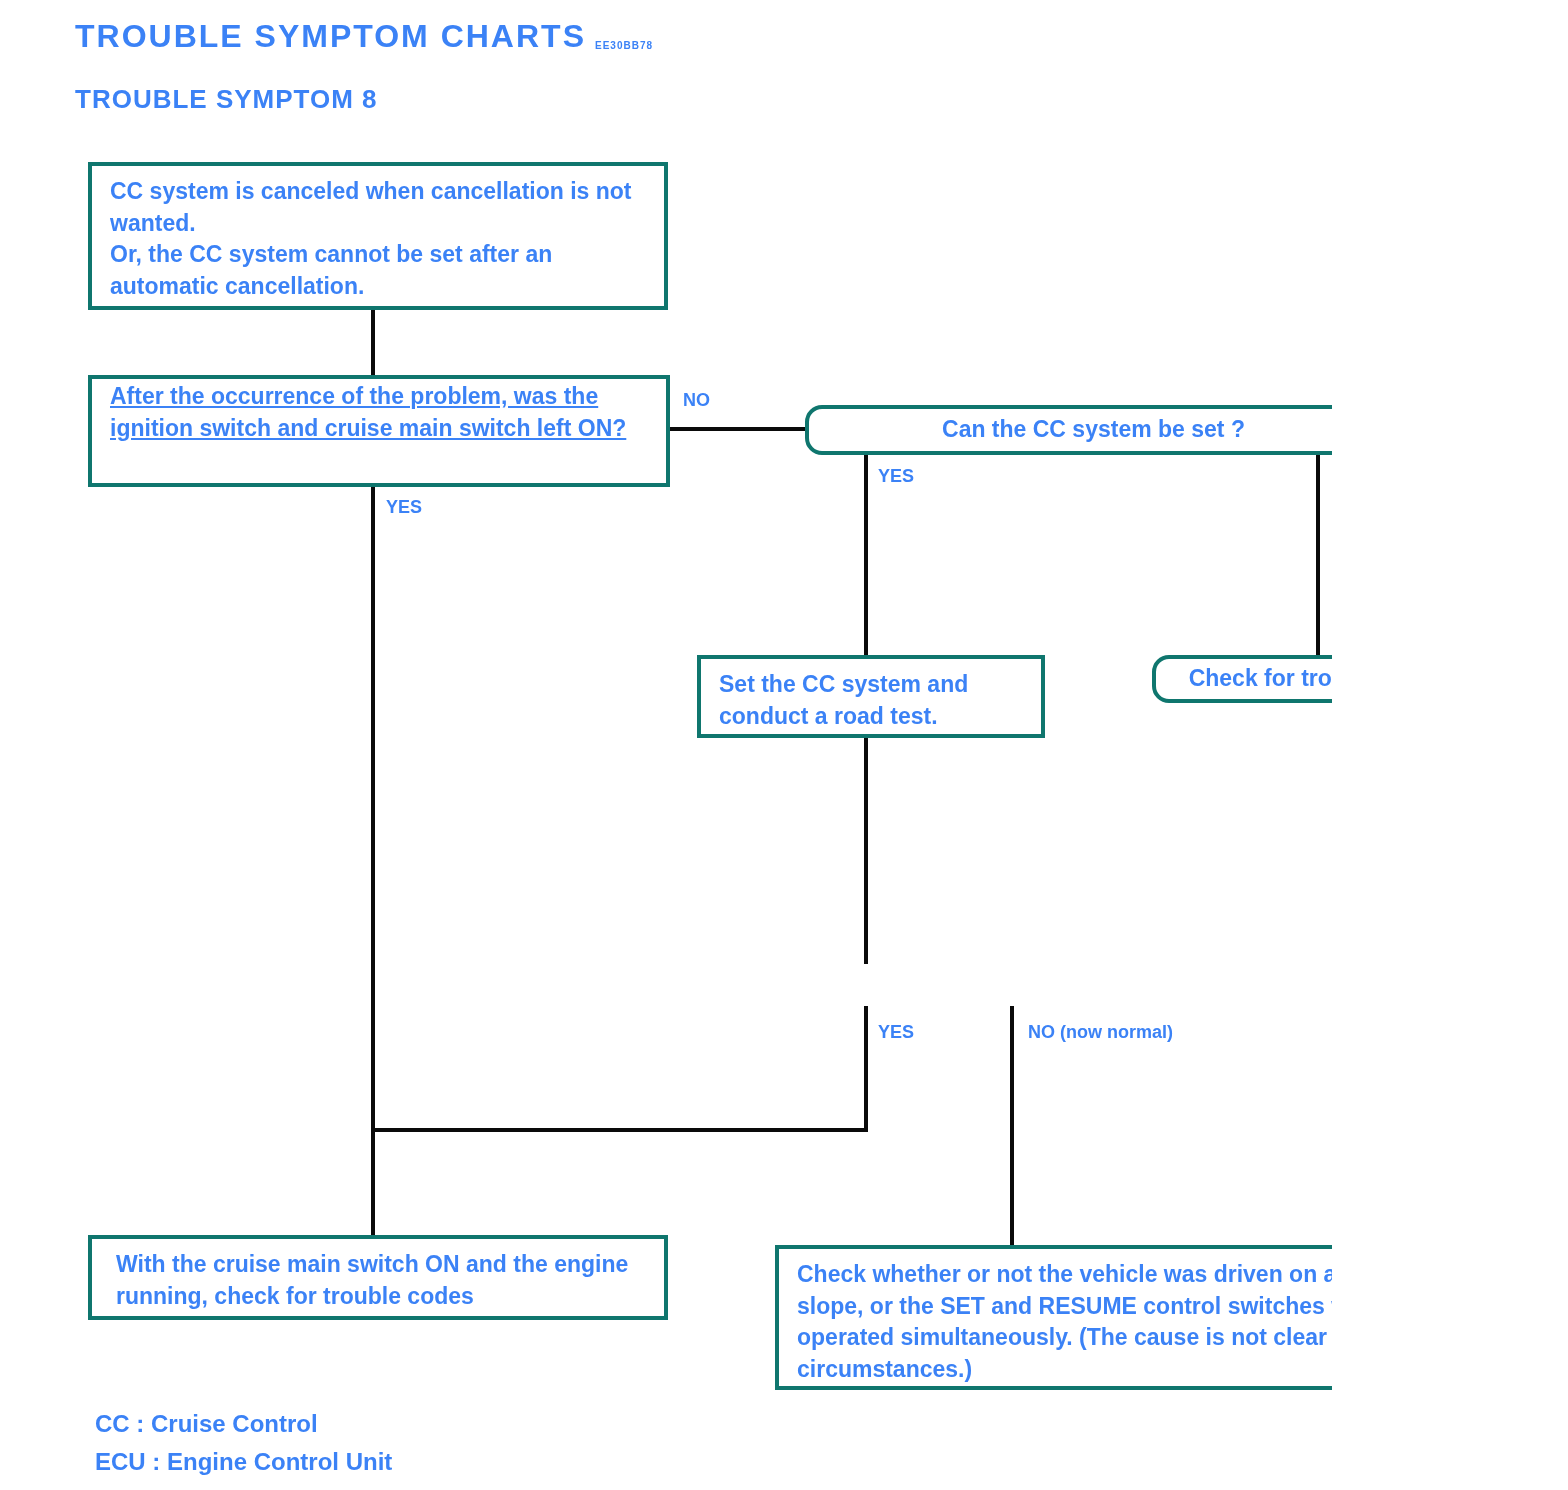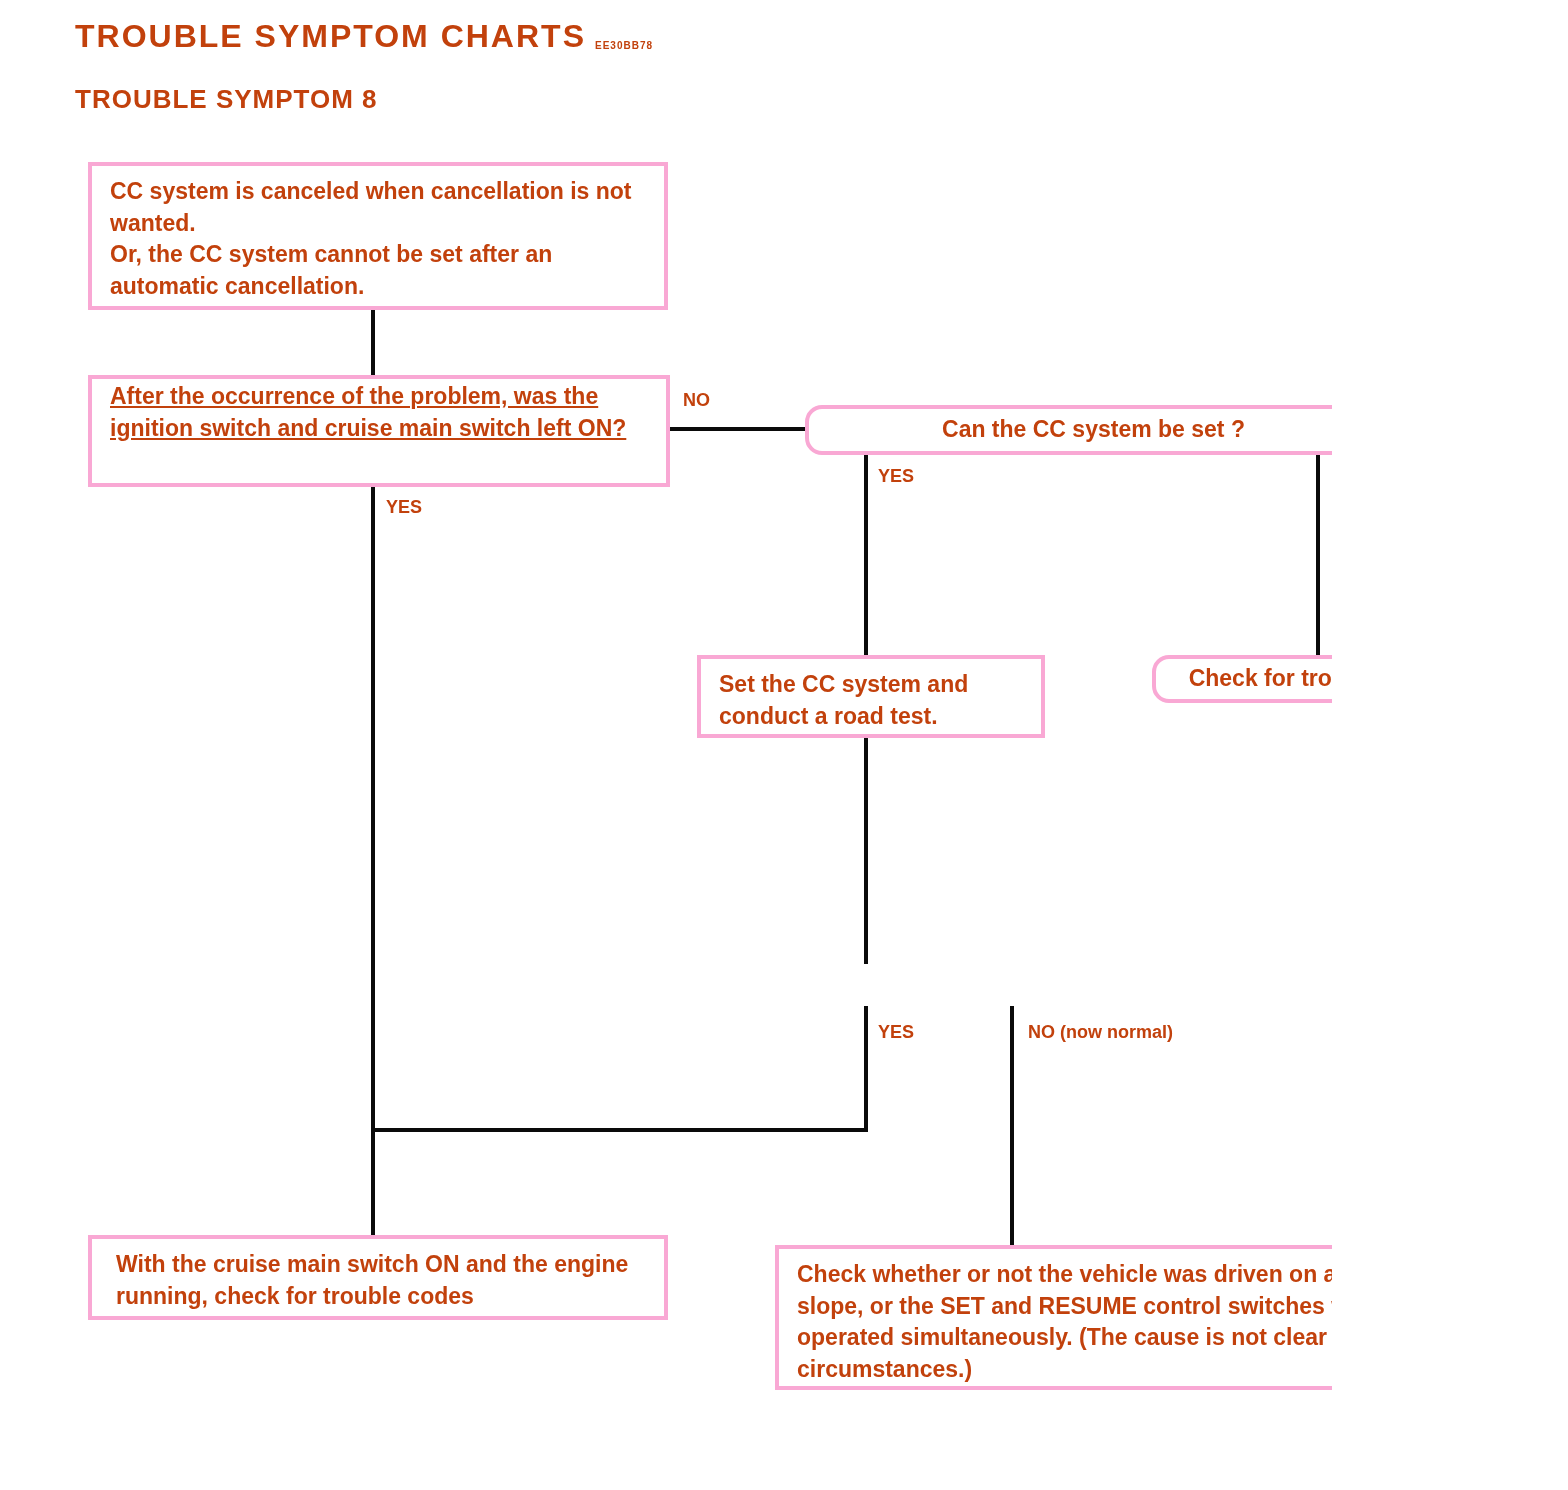--- a/index.html
+++ b/index.html
@@ -1,41 +1,41 @@
 <!DOCTYPE html>
 <html><head>
 <meta charset="utf-8">
 <style>
   html,body{margin:0;padding:0;background:#fff;}
   .page{
     position:relative;
     width:1332px;height:1490px;
     background:#ffffff;
     font-family:"Liberation Sans", sans-serif;
-    color:#c2410c;
+    color:#3b82f6;
     overflow:hidden;
   }
   .title{
     position:absolute;left:75px;top:18px;
     font-size:32px;font-weight:700;letter-spacing:2px;
     margin:0;
   }
   .doc-code{
     position:absolute;left:595px;top:40px;
     font-size:10px;font-weight:700;letter-spacing:1px;
   }
   .subtitle{
     position:absolute;left:75px;top:84px;
     font-size:26px;font-weight:700;letter-spacing:1px;
     margin:0;
   }
   .node{
     position:absolute;
     box-sizing:border-box;
-    border:4px solid #f9a8d4;
+    border:4px solid #0f766e;
     background:#fff;
     font-size:23px;font-weight:700;
     line-height:1.38;
     padding:10px 18px;
     z-index:2;
   }
   .node.center{
     display:flex;align-items:center;justify-content:center;
     text-align:center;padding:4px 10px;border-radius:17px;
   }
@@ -92,14 +92,18 @@
 
   <div class="node" style="left:697px;top:655px;width:348px;height:83px;">Set the CC system and conduct a road test.</div>
 
   <div class="node center" style="left:1152px;top:655px;width:343px;height:48px;">Check for trouble codes.</div>
 
 
   <div class="node" style="left:88px;top:1235px;width:580px;height:85px;padding-left:24px;">With the cruise main switch ON and the engine running, check for trouble codes</div>
 
   <div class="node" style="left:775px;top:1245px;width:715px;height:145px;">Check whether or not the vehicle was driven on a steep slope, or the SET and RESUME control switches were operated simultaneously. (The cause is not clear under these circumstances.)</div>
 
+  <div class="legend">
+    <div>CC : Cruise Control</div>
+    <div>ECU : Engine Control Unit</div>
+  </div>
 
 </div>
 
 </body></html>

